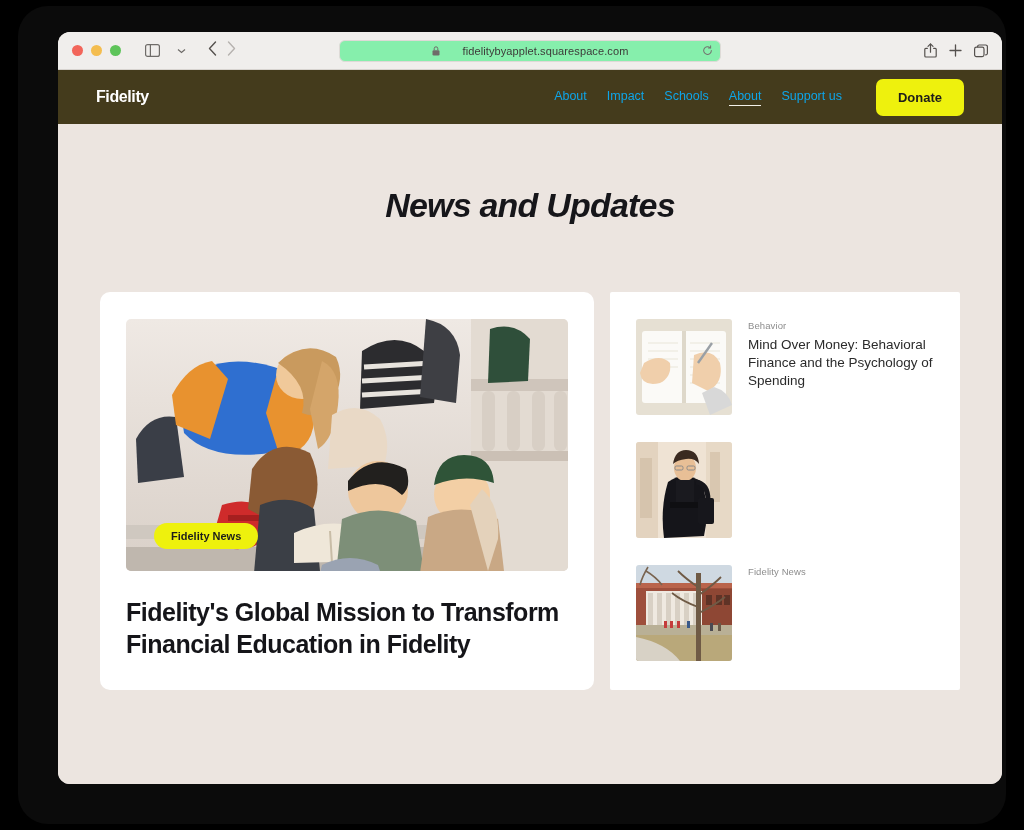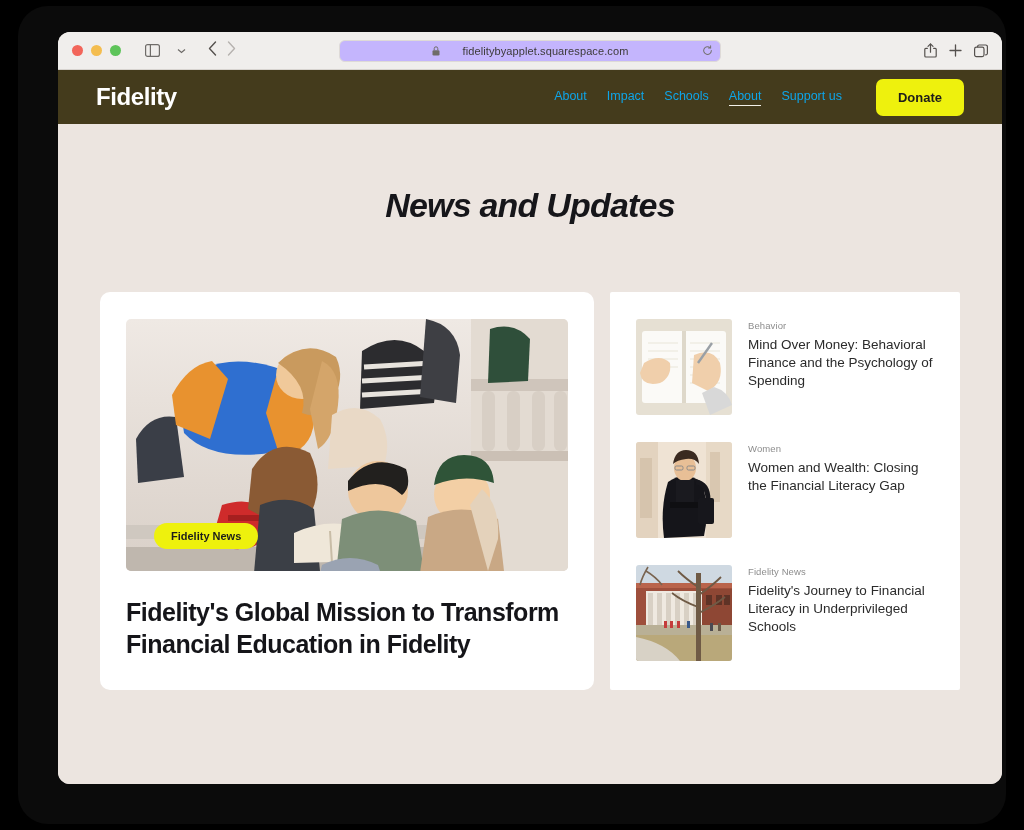--- a/index.html
+++ b/index.html
@@ -74,21 +74,21 @@
   .nav-arrows { display: flex; align-items: center; gap: 10px; margin-left: 14px; }
   .nav-arrow { color: #55514e; }
   .nav-arrow.disabled { color: #b6b2af; }
 
   .url-bar {
     position: absolute;
     left: 50%;
     transform: translateX(-50%);
     width: 382px;
     height: 22px;
-    background: #c4b5fd;
+    background: #86efac;
     border: 1px solid #dedad7;
     border-radius: 6px;
     display: flex;
     align-items: center;
     justify-content: center;
     gap: 23px;
     padding: 0 8px;
   }
   .url-text {
     font-size: 11px;
@@ -121,21 +121,21 @@
     height: 54px;
     background: #443b1c;
     display: flex;
     align-items: center;
     padding: 0 38px;
     flex: 0 0 auto;
   }
 
   .brand {
     color: #ffffff;
-    font-size: 24px;
+    font-size: 16px;
     font-weight: bold;
     letter-spacing: -0.4px;
   }
 
   .site-nav {
     margin-left: auto;
     display: flex;
     align-items: center;
     gap: 20px;
   }
@@ -469,24 +469,20 @@
                 <path d="M32 40 q16-12 34 0 q8 28 2 54 l-40 2 q-4-30 4-56z" fill="#15151a"></path>
                 <ellipse cx="49" cy="26" rx="11" ry="13" fill="#e8bf96"></ellipse>
                 <path d="M37 22 q2-14 13-14 q12 0 13 14 q-4-6-13-5 q-9 1-13 5z" fill="#3a2a20"></path>
                 <rect x="39" y="24" width="8" height="4" rx="1.4" fill="none" stroke="#8a8a8a" stroke-width="1"></rect>
                 <rect x="51" y="24" width="8" height="4" rx="1.4" fill="none" stroke="#8a8a8a" stroke-width="1"></rect>
                 <rect x="40" y="38" width="18" height="24" fill="#1a1a1f"></rect>
                 <rect x="34" y="60" width="32" height="6" fill="#0f0f12"></rect>
                 <rect x="62" y="56" width="16" height="26" rx="2" fill="#17171c"></rect>
                 <path d="M60 40 q12 2 12 18" stroke="#17171c" stroke-width="5" fill="none"></path>
               </svg>
-            </div>
-            <div class="item-text">
-              <div class="item-category">Women</div>
-              <div class="item-title">Women and Wealth: Closing the Financial Literacy Gap</div>
             </div>
           </div>
 
           <div class="list-item">
             <div class="thumb">
               <svg viewBox="0 0 96 96" preserveAspectRatio="xMidYMid slice">
                 <rect width="96" height="96" fill="#cfd9e2"></rect>
                 <rect x="0" y="18" width="96" height="44" fill="#9e4f3c"></rect>
                 <rect x="0" y="18" width="96" height="5" fill="#b9644c"></rect>
                 <rect x="10" y="26" width="56" height="34" fill="#efe9e0"></rect>
@@ -515,21 +511,20 @@
                 <rect x="51" y="56" width="3" height="7" fill="#3a5a8a"></rect>
                 <rect x="74" y="58" width="3" height="8" fill="#4a4a52"></rect>
                 <rect x="82" y="58" width="3" height="8" fill="#6a5a48"></rect>
                 <rect x="60" y="8" width="5" height="88" fill="#6f5a45"></rect>
                 <path d="M62 22 q-12-8-20-16 M63 30 q14-10 22-18 M62 42 q-16-6-26-14 M63 48 q16-8 26-16" stroke="#6f5a45" stroke-width="1.8" fill="none"></path>
                 <path d="M10 6 q10 6 16 14 M12 2 q-6 10-8 18" stroke="#7a6450" stroke-width="1.6" fill="none"></path>
               </svg>
             </div>
             <div class="item-text">
               <div class="item-category">Fidelity News</div>
-              <div class="item-title">Fidelity's Journey to Financial Literacy in Underprivileged Schools</div>
             </div>
           </div>
 
         </div>
       </div>
     </div>
   </div>
 </div>
 
 </body></html>

